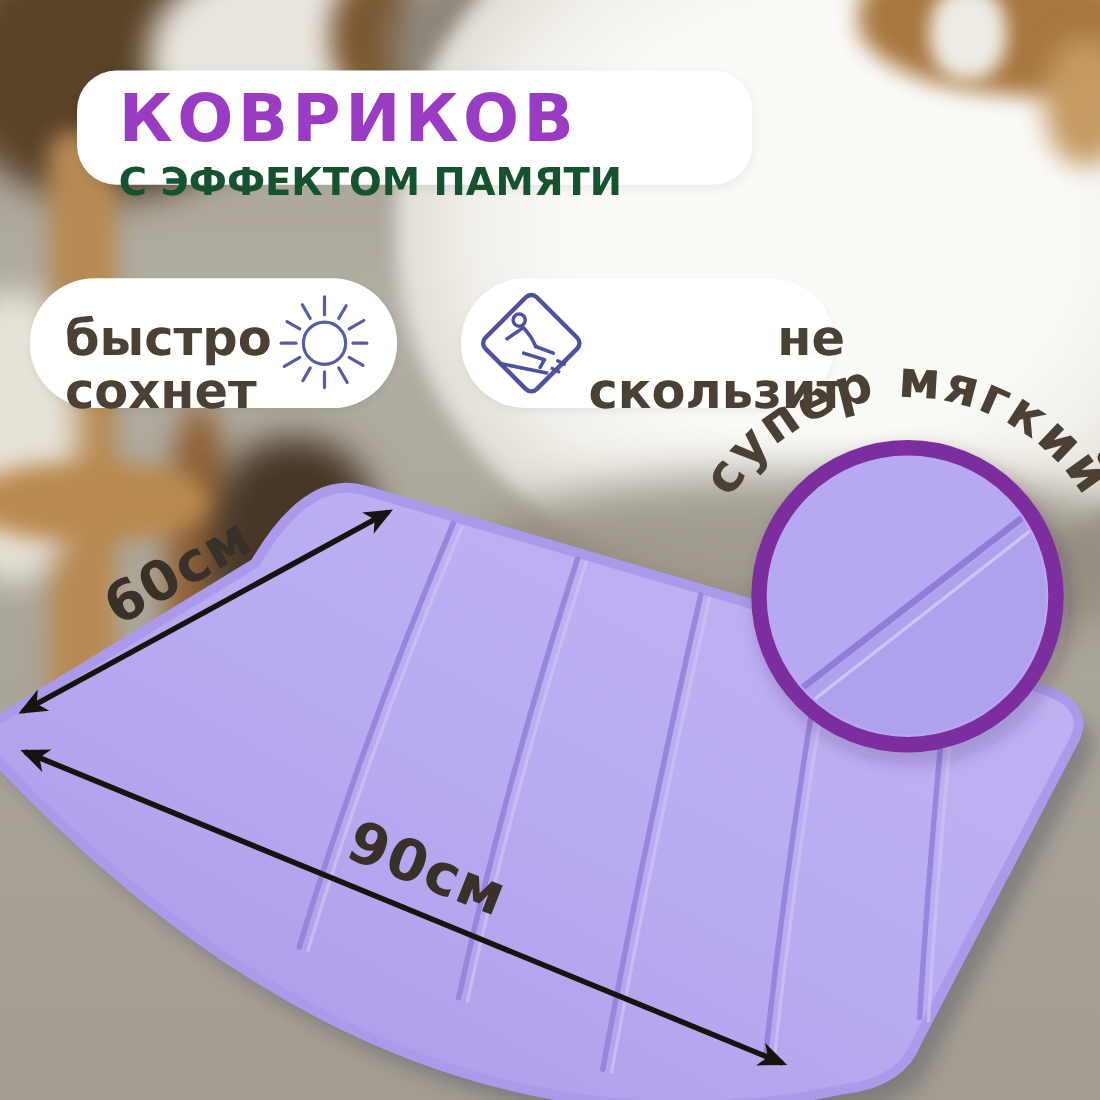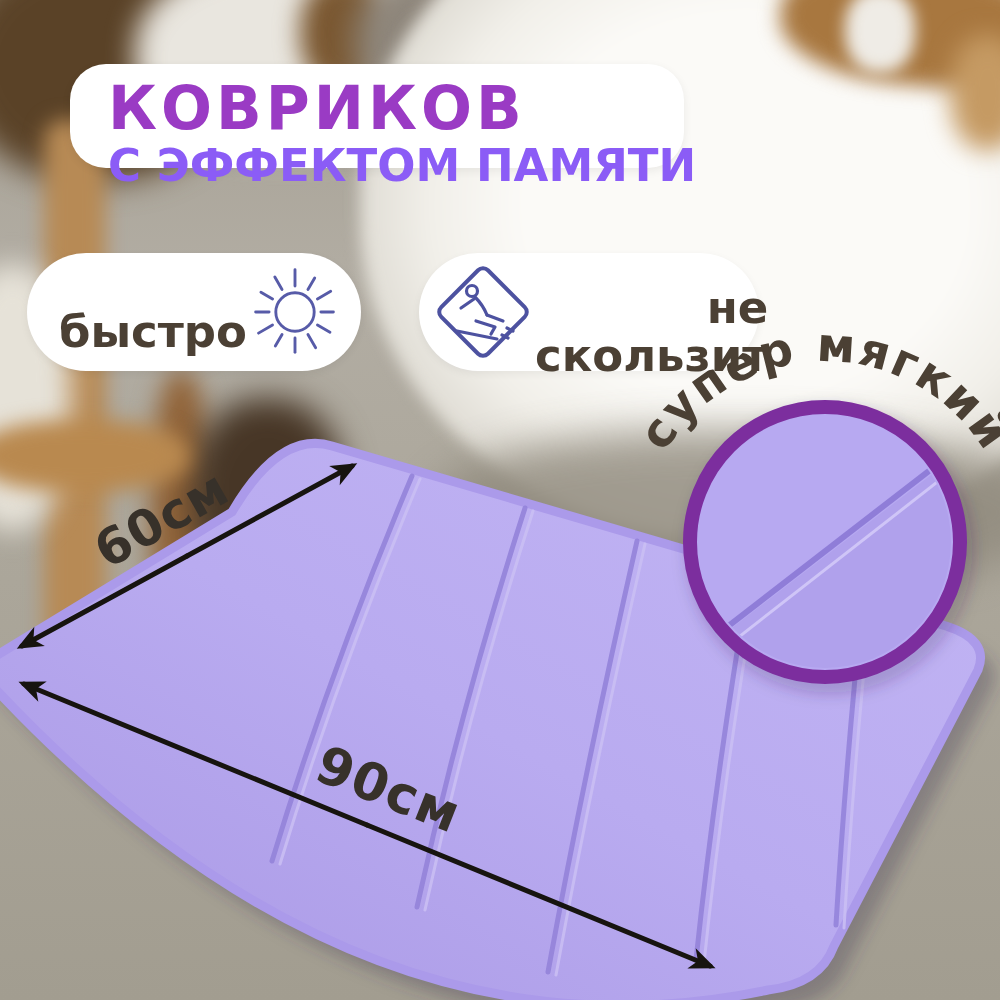--- a/index.html
+++ b/index.html
@@ -15,22 +15,22 @@
   .title-card{
     position:absolute;left:70px;top:64px;width:614px;height:104px;
     background:#ffffff;border-radius:36px;box-shadow:0 3px 10px rgba(0,0,0,.07);
     padding:12px 0 0 38px;box-sizing:border-box;
   }
   .title-card .t1{
     font-size:60px;font-weight:800;letter-spacing:4px;line-height:64px;
     color:#9a3bc4;white-space:nowrap;
   }
   .title-card .t2{
-    font-size:45px;font-weight:800;letter-spacing:0px;line-height:52px;
-    color:#8b5cf6;white-space:nowrap;
+    font-size:35px;font-weight:800;letter-spacing:0px;line-height:52px;
+    color:#14532d;white-space:nowrap;
   }
   .badge{
     position:absolute;top:253px;height:118px;background:#ffffff;border-radius:59px;
     box-shadow:0 3px 8px rgba(0,0,0,.06);display:flex;align-items:center;box-sizing:border-box;
   }
   .badge-left{left:27px;width:334px;padding:0 20px 0 32px;justify-content:space-between;}
   .badge-right{left:419px;width:340px;padding:0 24px 0 12px;justify-content:space-between;}
   .badge .txt{font-size:45px;font-weight:800;line-height:48px;color:#4b4034;margin-top:39px;}
   .badge-right .txt{text-align:right;flex:1;}
   .badge svg{flex:0 0 auto;}
@@ -127,20 +127,21 @@
   </svg>
 
   <div class="title-card">
     <div class="t1">КОВРИКОВ</div>
     <div class="t2">С ЭФФЕКТОМ ПАМЯТИ</div>
   </div>
 
   <div class="badge badge-left">
     <div class="txt">
       <div>быстро</div>
+      <div>сохнет</div>
     </div>
     <svg width="96" height="96" viewBox="-50 -50 100 100">
       <g stroke="#575ba8" stroke-width="3" fill="none" stroke-linecap="round">
         <circle r="20"></circle>
         <line x1="0" y1="-27" x2="0" y2="-44"></line>
         <line x1="13.5" y1="-23.4" x2="20.5" y2="-35.5"></line>
         <line x1="23.4" y1="-13.5" x2="37.2" y2="-21.5"></line>
         <line x1="27" y1="0" x2="40" y2="0"></line>
         <line x1="23.4" y1="13.5" x2="36.4" y2="21"></line>
         <line x1="13.5" y1="23.4" x2="21.5" y2="37.2"></line>

